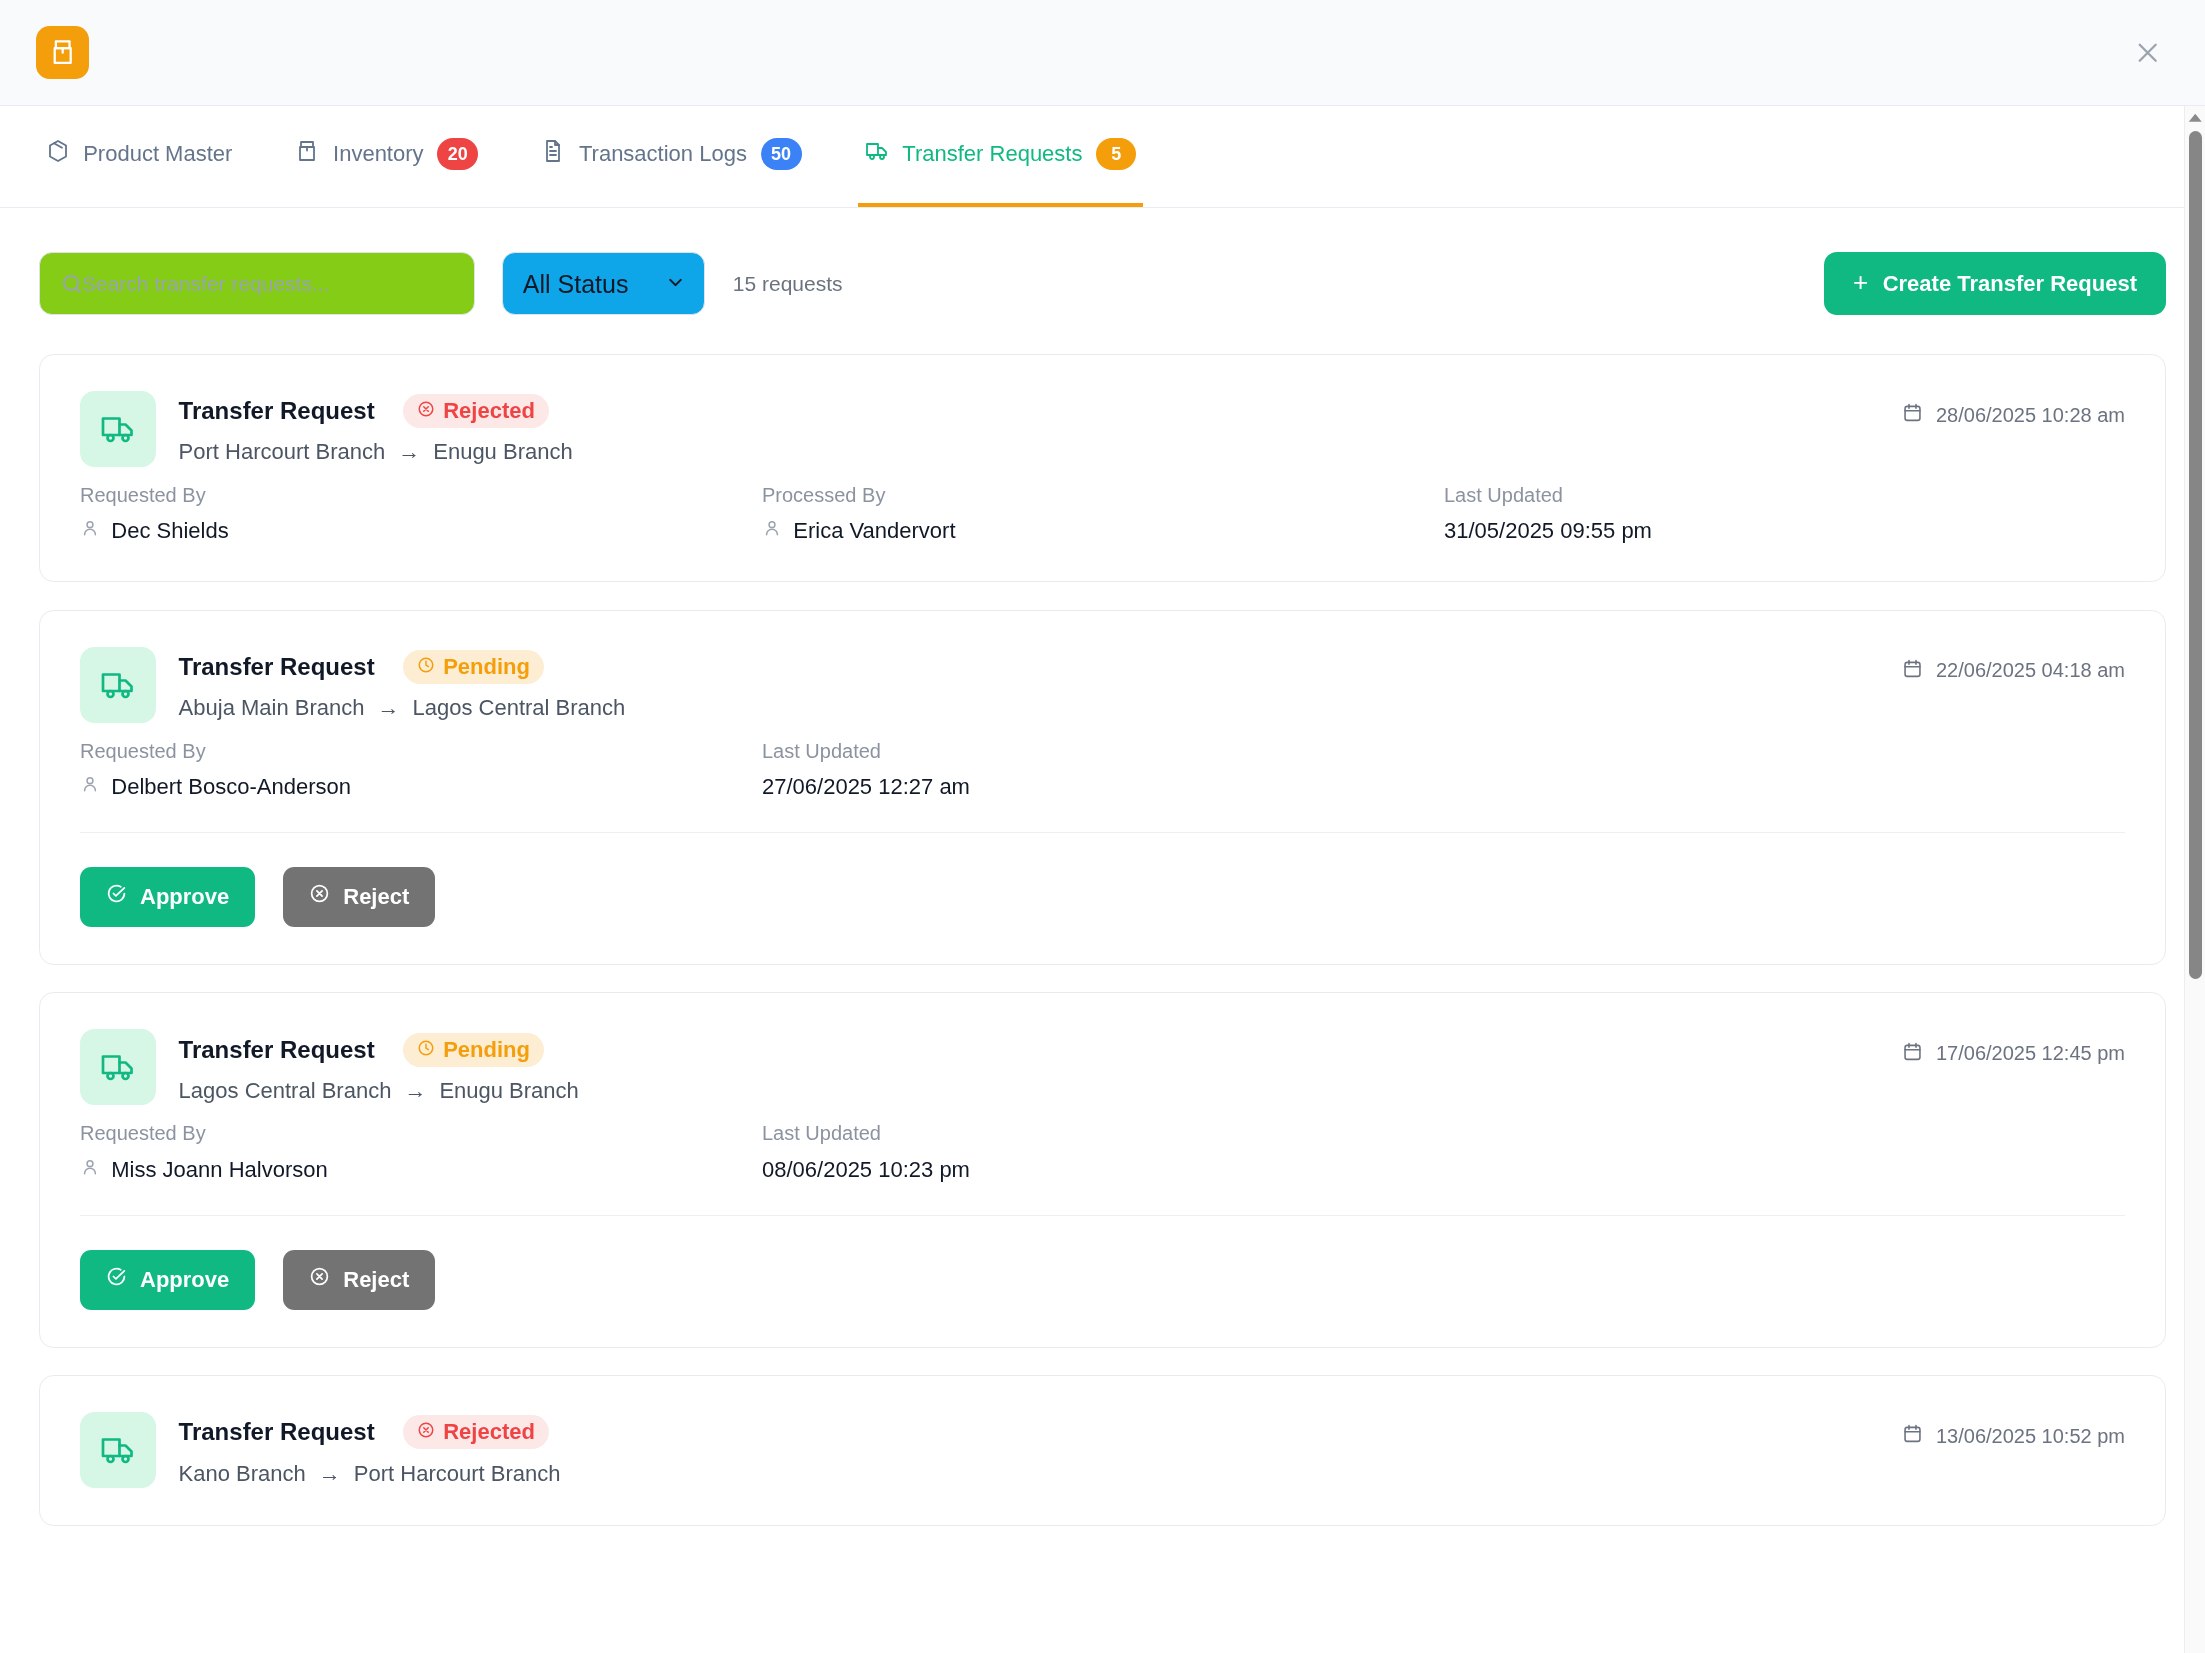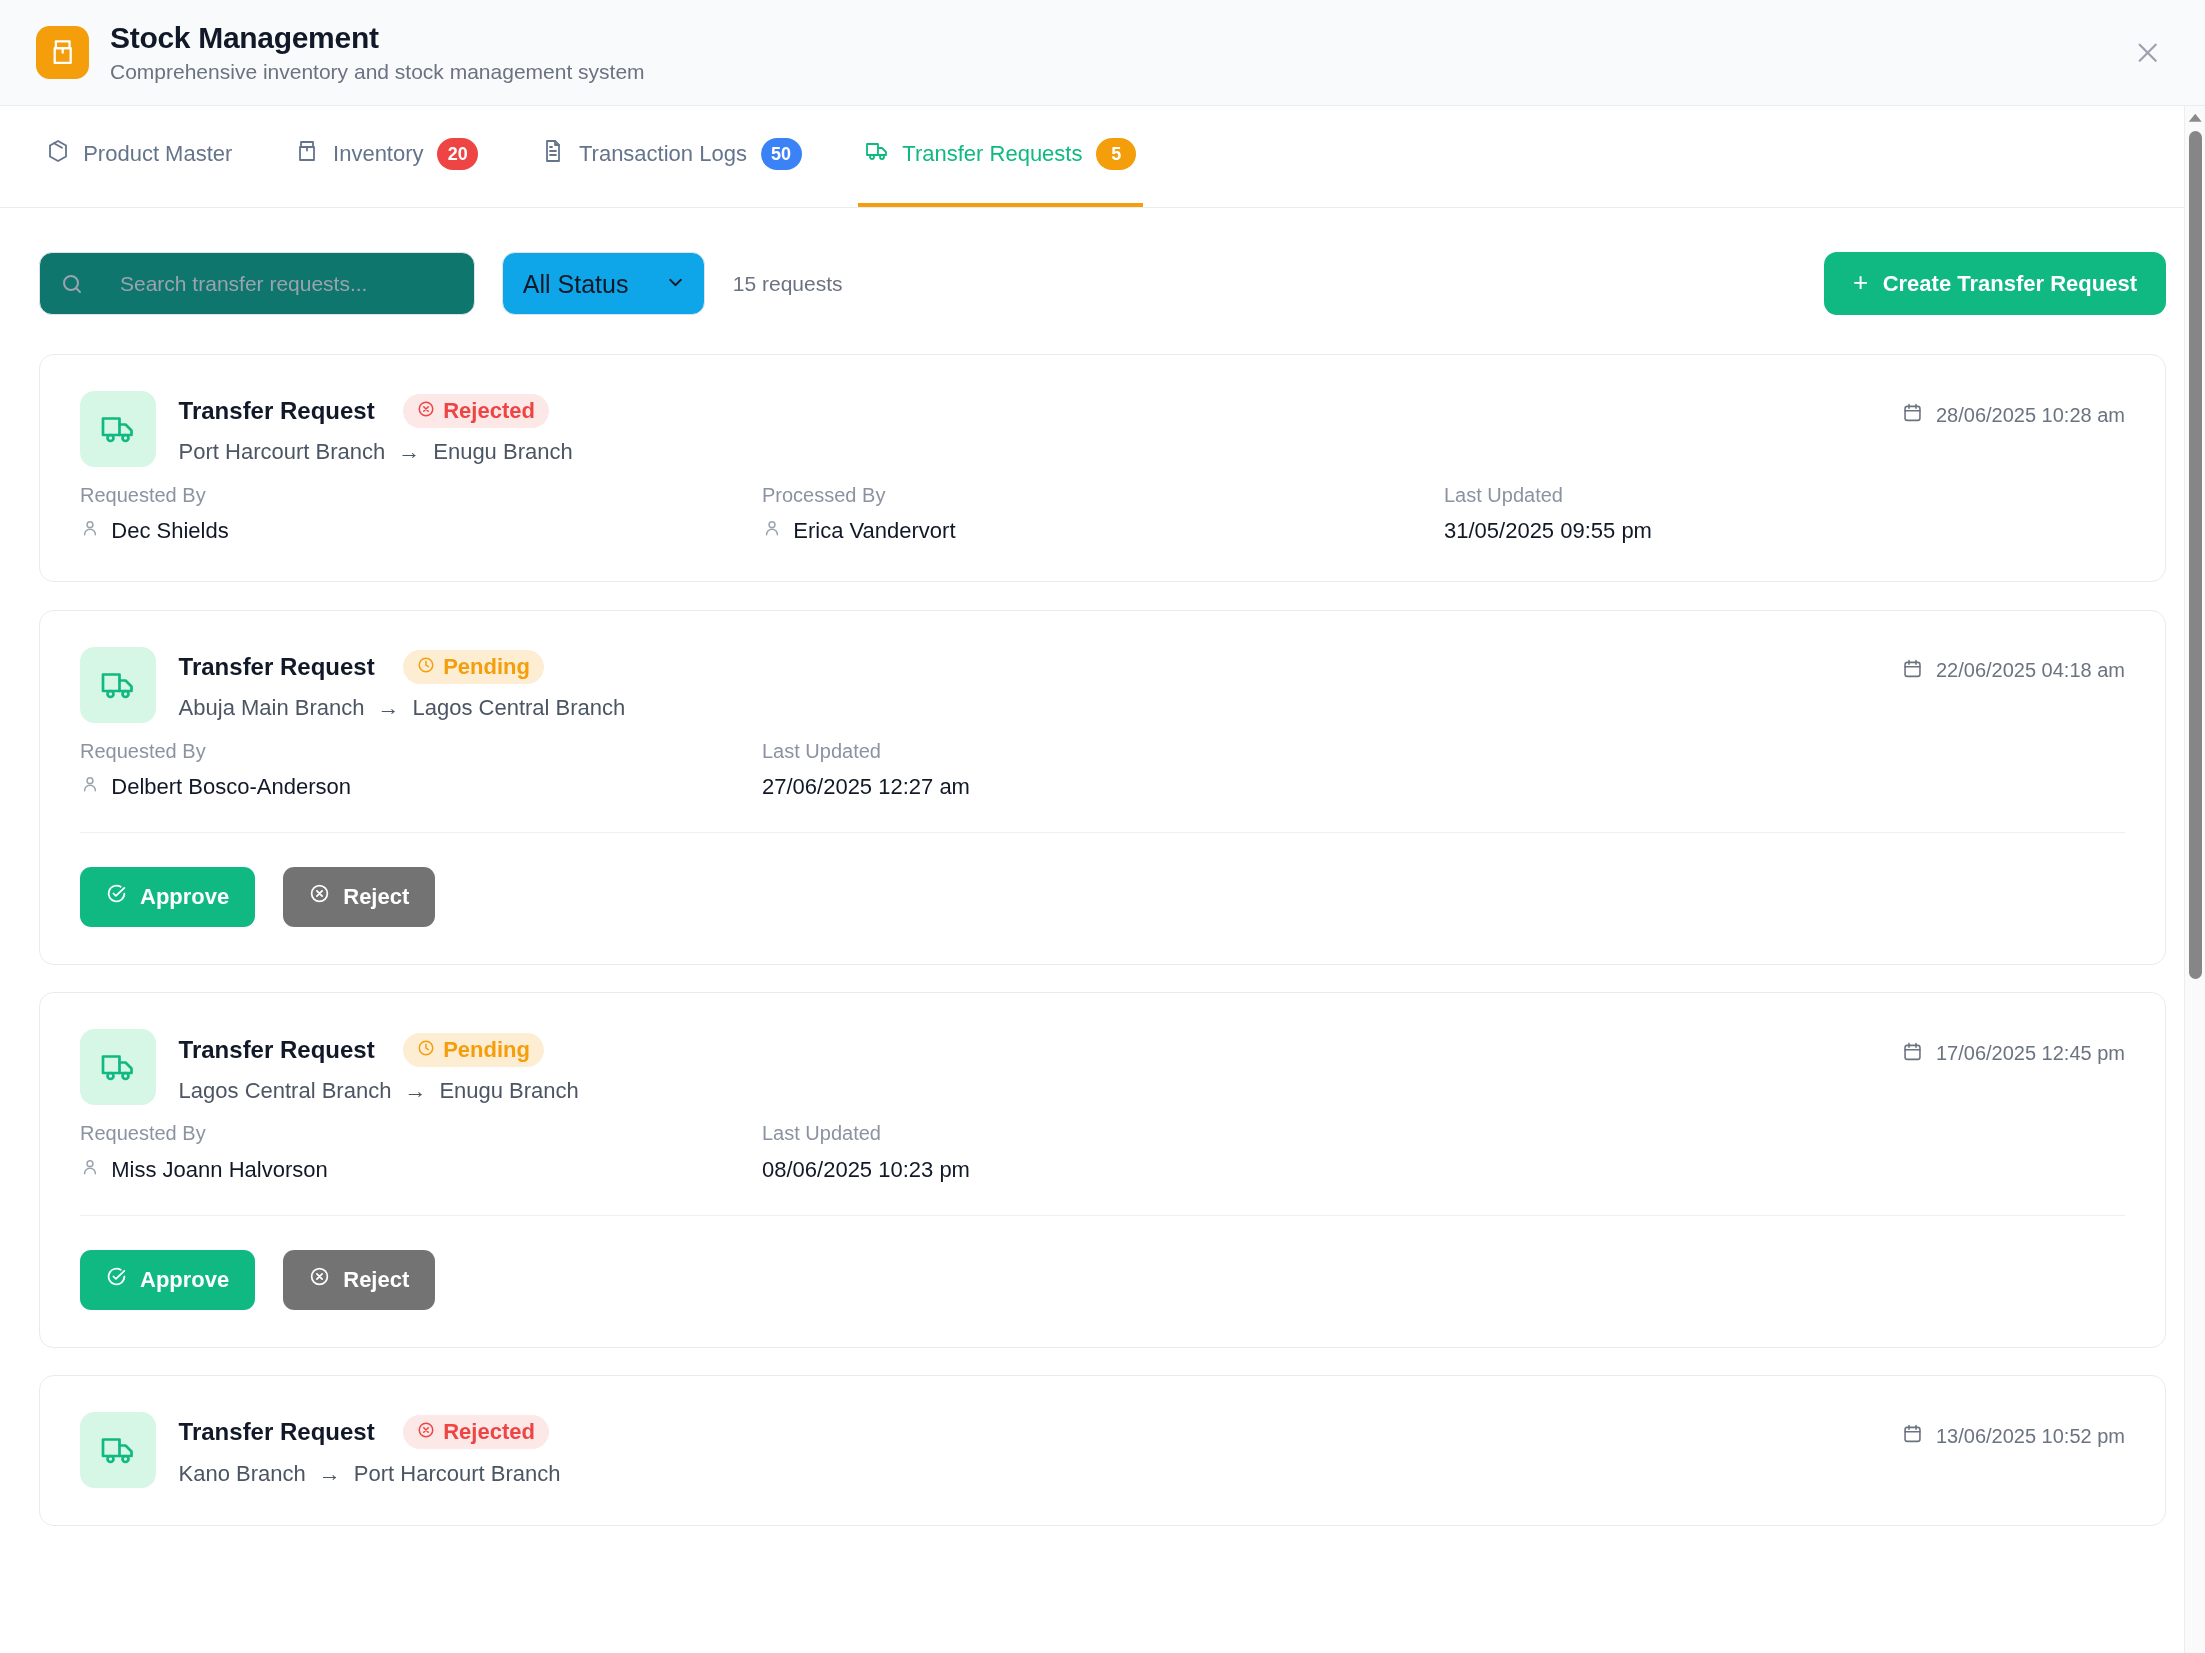--- a/index.html
+++ b/index.html
@@ -84,24 +84,24 @@
     display: flex; align-items: center;
     padding: 44px 0 0 0;
     gap: 27.4px;
   }
   .search-box {
     position: relative; width: 436px; height: 63px;
   }
   .search-box input {
     width: 100%; height: 100%;
     border: 0.8px solid #dfe3e9; border-radius: 13px;
-    padding: 0 16px 0 80px;
+    padding: 0 16px 0 42px;
     font-size: 21px; color: #111827;
     font-family: "Liberation Sans", sans-serif;
-    background: #0f766e; outline: none;
+    background: #84cc16; outline: none;
   }
   .search-box input::placeholder { color: #9aa3af; }
   .search-ico {
     position: absolute; left: 21px; top: 50%; transform: translateY(-50%);
     pointer-events: none; display:flex;
   }
   .status-select {
     position: relative; width: 203px; height: 63px;
   }
   .status-select select {
@@ -204,24 +204,20 @@
 
 <div class="app">
 
   <div class="header">
     <div class="header-icon">
       <svg width="27.4" height="27.4" viewBox="0 0 24 24" fill="none" stroke="#ffffff" stroke-width="2" stroke-linecap="round" stroke-linejoin="round">
         <path d="M6 2h12v6H6z"></path>
           <path d="M5 8h14v13H5z"></path>
           <path d="M12 8v4"></path>
       </svg>
-    </div>
-    <div class="header-texts">
-      <div class="header-title">Stock Management</div>
-      <div class="header-sub">Comprehensive inventory and stock management system</div>
     </div>
     <div class="header-close">
       <svg width="27.4" height="27.4" viewBox="0 0 24 24" fill="none" stroke="#9ca3af" stroke-width="2" stroke-linecap="round">
         <path d="M5 5l14 14M19 5L5 19"></path>
       </svg>
     </div>
   </div>
 
   <div class="tabs-wrap">
     <div class="tab">

